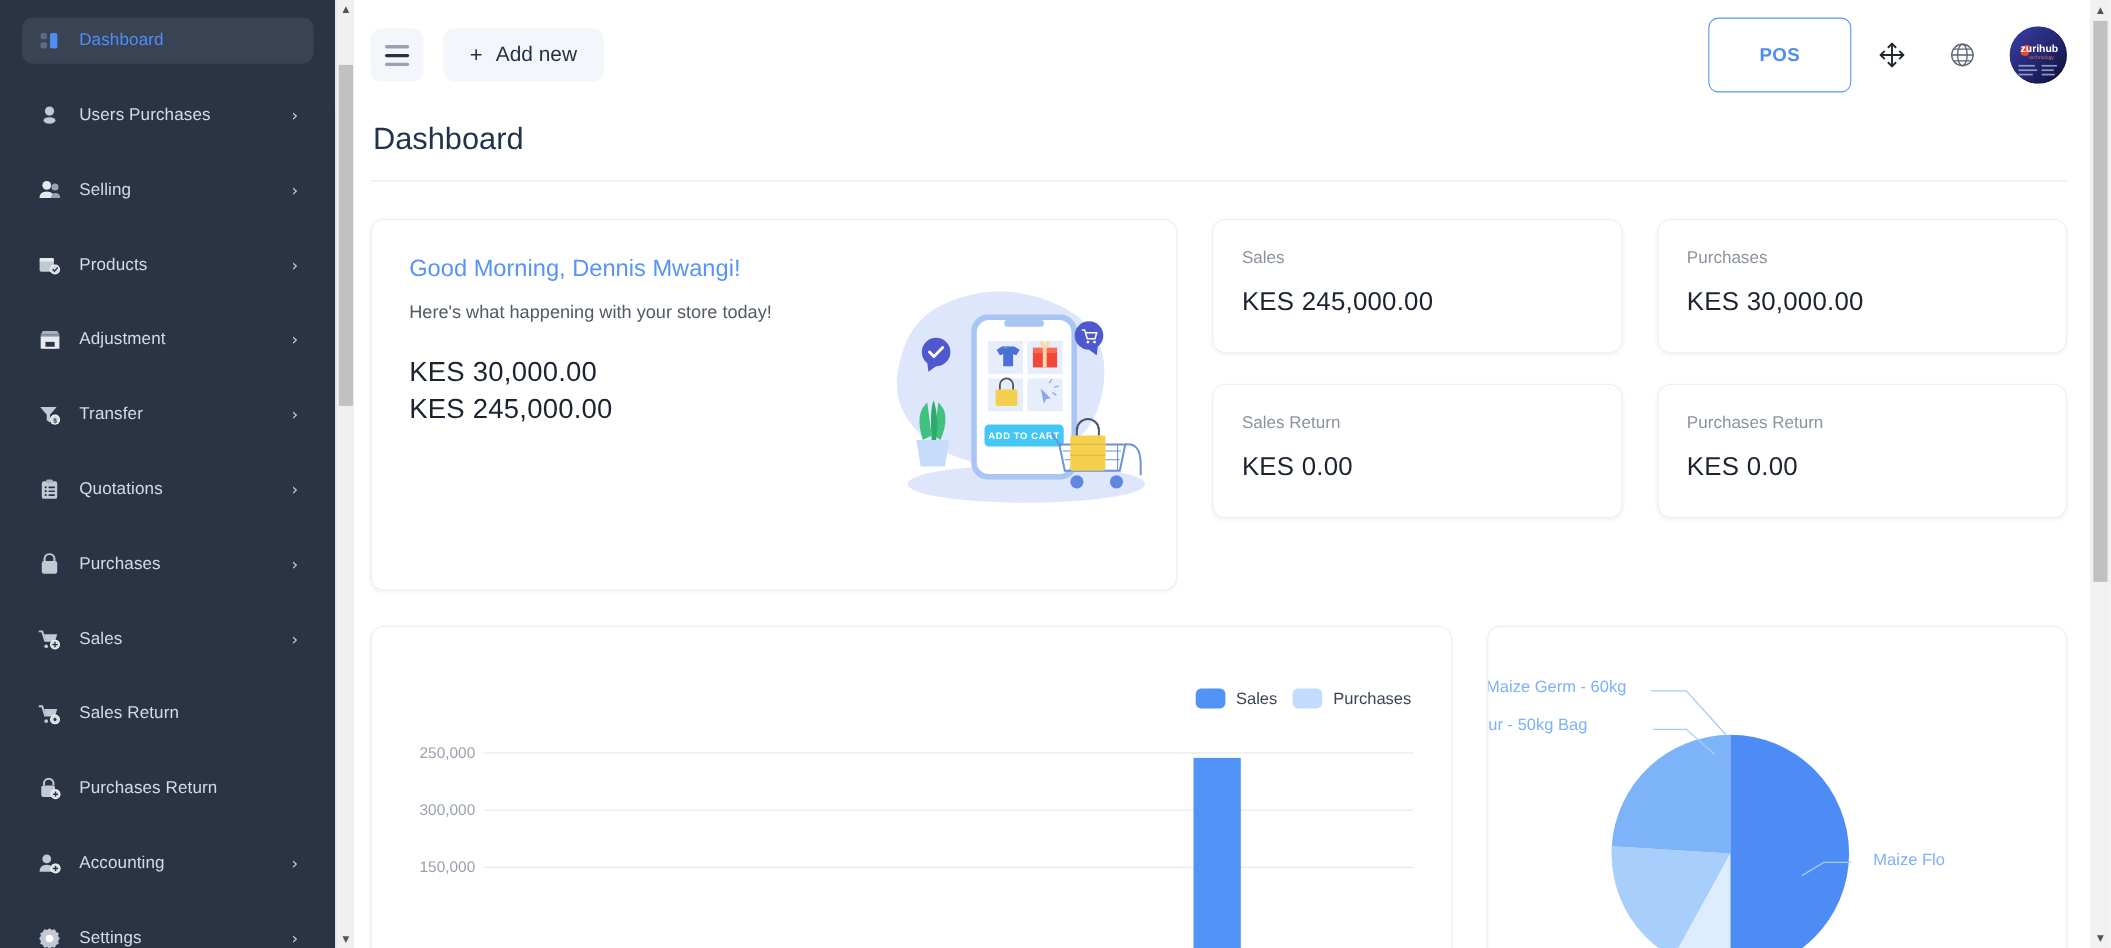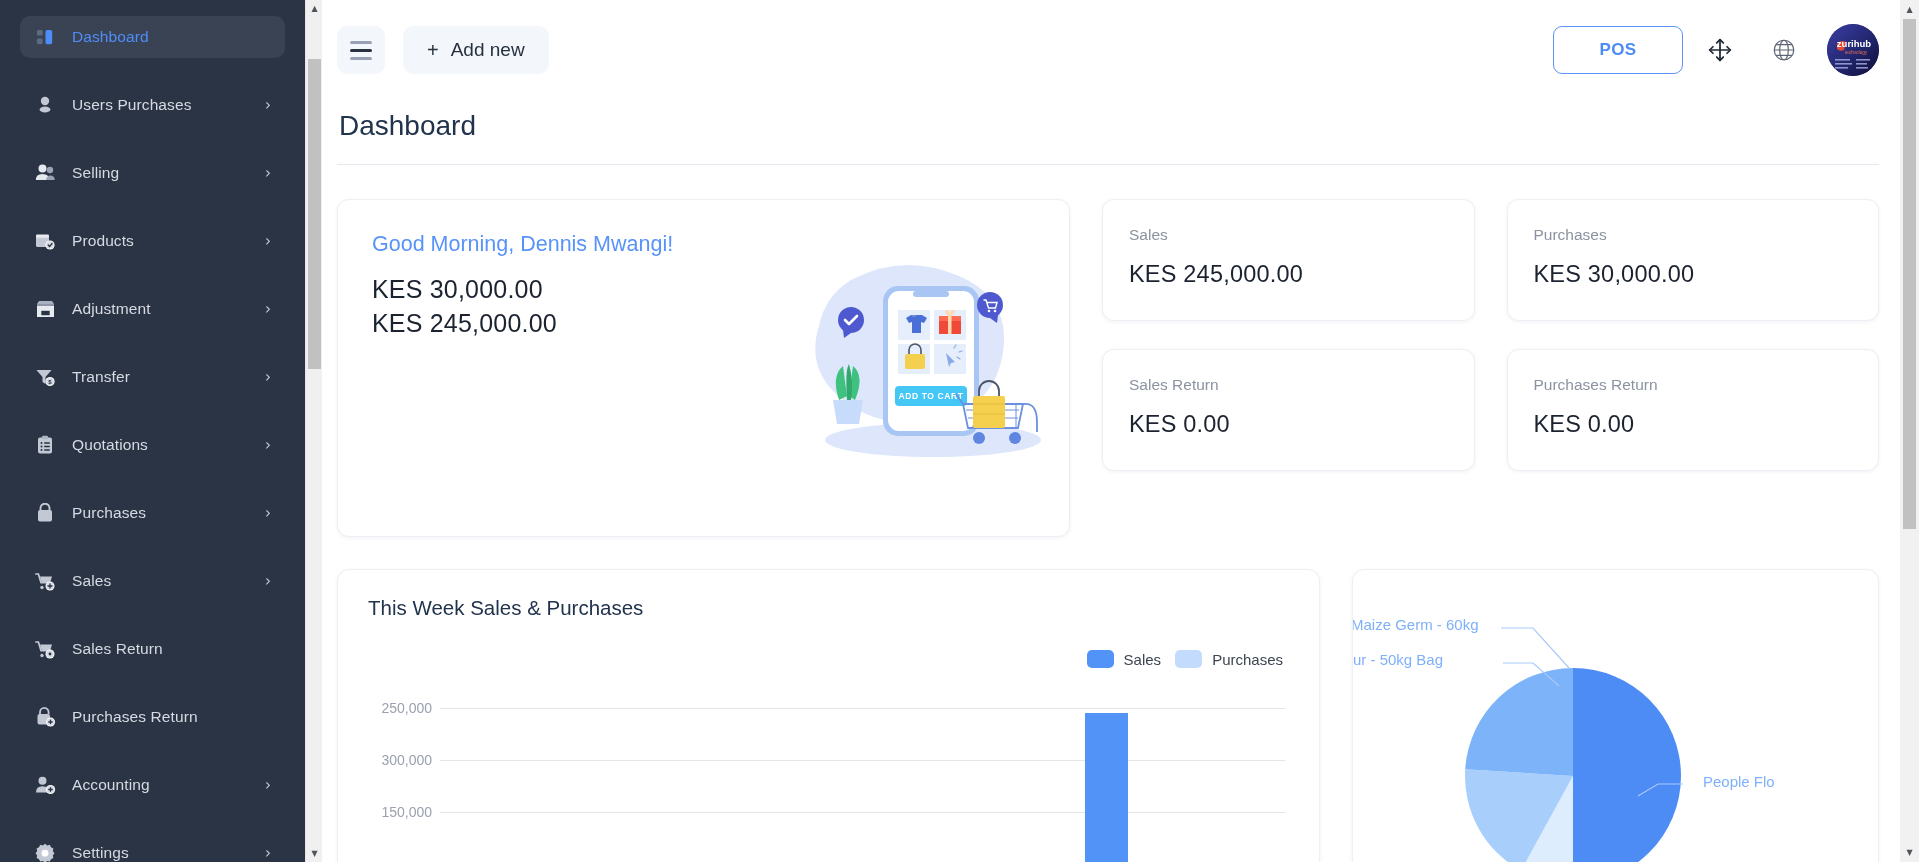--- a/index.html
+++ b/index.html
@@ -110,21 +110,21 @@
     padding: 0 24px;
     gap: 12px;
     cursor: pointer;
     border: none;
     font-family: inherit;
   }
   .addnew .plus { font-size: 20px; color: #27313f; line-height: 1; font-weight: 400; }
   .addnew .lbl { font-size: 19px; color: #27313f; }
   .top-right { margin-left: auto; display: flex; align-items: center; gap: 0; }
   .pos-btn {
-    width: 130px; height: 48px;
+    width: 130px; height: 68px;
     border: 1.5px solid #5b94f7;
     border-radius: 9px;
     background: #fff;
     color: #4d8bf5;
     font-size: 17px; font-weight: bold;
     letter-spacing: .4px;
     cursor: pointer;
     font-family: inherit;
     display: flex; align-items: center; justify-content: center;
   }
@@ -480,20 +480,21 @@
     </header>
 
     <section class="content">
       <h1 class="page-title">Dashboard</h1>
       <div class="divider"></div>
 
       <div class="row1">
 
         <div class="greet-card">
           <div class="greet-hi">Good Morning, Dennis Mwangi!</div>
+          <div class="greet-sub">Here's what happening with your store today!</div>
           <div class="greet-big">KES 30,000.00</div>
           <div class="greet-big">KES 245,000.00</div>
 
           <div class="greet-ill">
             <svg width="260" height="220" viewBox="0 0 260 220">
               <path d="M48 22 q52 -28 108 -4 q52 22 44 76 q-8 54 -62 66 q-58 14 -98 -18 q-38 -30 -24 -74 q6 -30 32 -46z" fill="#dde6fb"></path>
               <ellipse cx="130" cy="182" rx="108" ry="17" fill="#dde6fb"></ellipse>
 
               <rect x="80" y="28" width="96" height="150" rx="15" fill="#a9c5f4"></rect>
               <rect x="85" y="33" width="86" height="140" rx="11" fill="#ffffff"></rect>
@@ -567,21 +568,20 @@
             <div class="stat-card">
               <div class="stat-label">Purchases Return</div>
               <div class="stat-value">KES 0.00</div>
             </div>
           </div>
       </div>
 
       <div class="row2">
 
         <div class="chart-card card-bar">
-          <div class="chart-title">This Week Sales &amp; Purchases</div>
           <div class="legend">
             <div class="lg">
               <span class="sw" style="background:#5193f6"></span>
               <span class="tx">Sales</span>
             </div>
             <div class="lg">
               <span class="sw" style="background:#c3dcfd"></span>
               <span class="tx">Purchases</span>
             </div>
           </div>
@@ -595,21 +595,21 @@
               <div class="bar" style="left: 717.286px; top: 23.2px; height: 226.8px; background: rgb(81, 147, 246);"></div>
             </div>
         </div>
 
         <div class="chart-card card-pie">
           <div class="pie-wrap" id="piePlot"><svg width="460" height="300" viewBox="0 0 460 300">
                 <path d="M190 160 L190 52 A108 108 0 0 1 190 268 Z" fill="#4d8bf5"></path>
                 <path d="M190 160 L190 268 A108 108 0 0 1 137.97060319701478 254.64112144473728 Z" fill="#deedfe"></path>
                 <path d="M190 160 L137.97060319701478 254.64112144473728 A108 108 0 0 1 82.21311332974668 153.2186238908342 Z" fill="#a8cefb"></path>
                 <path d="M190 160 L82.21311332974668 153.2186238908342 A108 108 0 0 1 189.99999999999997 52 Z" fill="#7cb3f9"></path>
-              </svg><div class="pie-lbl" style="left: -32px; top: 0px;">Maize Germ - 60kg</div><div class="pie-lbl" style="left: -30px; top: 35px;">ur - 50kg Bag</div><div class="pie-lbl" style="left: 320px; top: 157px;">People Flo</div><svg width="460" height="300" style="position: absolute; left: 0px; top: 0px; pointer-events: none;">
+              </svg><div class="pie-lbl" style="left: -32px; top: 0px;">Maize Germ - 60kg</div><div class="pie-lbl" style="left: -30px; top: 35px;">ur - 50kg Bag</div><div class="pie-lbl" style="left: 320px; top: 157px;">Maize Flo</div><svg width="460" height="300" style="position: absolute; left: 0px; top: 0px; pointer-events: none;">
                 <path d="M118 12 L150 12 L186 52" stroke="#a9c9fb" stroke-width="1.2" fill="none"></path>
                 <path d="M120 47 L150 47 L176 70" stroke="#a9c9fb" stroke-width="1.2" fill="none"></path>
                 <path d="M300 168 L275 168 L255 180" stroke="#a9c9fb" stroke-width="1.2" fill="none"></path>
               </svg></div>
         </div>
       </div>
     </section>
 
     <div class="topbar-strip"></div>
   </main>

